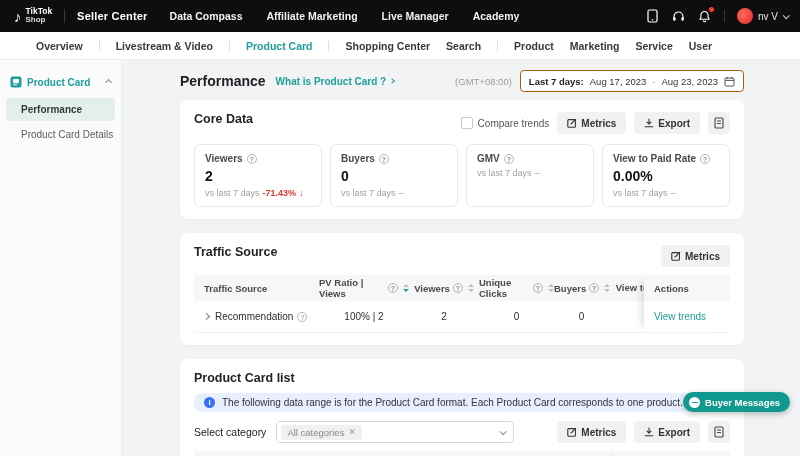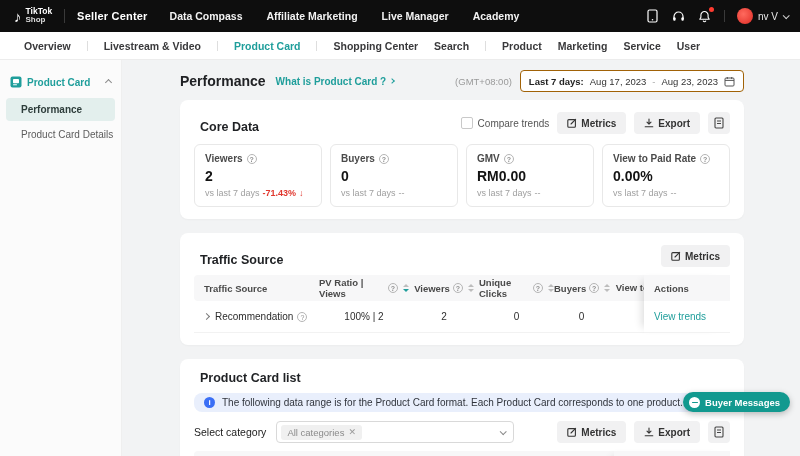--- a/index.html
+++ b/index.html
@@ -26,21 +26,21 @@
   .userbox { display:flex; align-items:center; gap:5px; cursor:pointer; }
   .avatar { width:16px; height:16px; border-radius:50%; background:radial-gradient(circle at 40% 38%, #ff6a5e, #df2b24); }
   .username { font-size:10px; color:#e8e8e8; }
   .chev { display:inline-block; width:5px; height:5px; border-right:1.3px solid currentColor; border-bottom:1.3px solid currentColor; }
   .chev.down { transform:rotate(45deg) translateY(-1px); }
   .chev.up { transform:rotate(-135deg); }
   .chev.right { transform:rotate(-45deg); }
   .chev.white { color:#cfcfcf; }
 
   
-  .subnav { height:28px; background:#fff; border-bottom:1px solid #ececec; display:flex; align-items:center; padding:0 24px; gap:16px; }
+  .subnav { height:28px; background:#fff; border-bottom:1px solid #ececec; display:flex; align-items:center; padding:0 36px; gap:16px; }
   .subnav .sn { font-size:10.5px; font-weight:bold; color:#39393b; cursor:pointer; white-space:nowrap; }
   .subnav .sn.active { color:#1f9e9b; }
   .sn-sep { width:1px; height:10px; background:#dedede; }
 
   
   .layout { display:flex; height:396px; background:#f2f3f4; }
   .sidebar { width:122px; background:#fbfbfb; border-right:1px solid #efefef; padding-top:16px; flex:0 0 122px; }
   .sb-group { display:flex; align-items:center; gap:5px; padding:0 10px 8px 10px; cursor:pointer; }
   .sb-group-label { font-size:10px; font-weight:bold; color:#1f9e9b; }
   .sb-group .chev { color:#8a8a8a; margin-left:auto; }
@@ -56,21 +56,21 @@
   .help-link .chev { width:4px; height:4px; border-width:1.2px; }
   .ph-right { margin-left:auto; display:flex; align-items:center; gap:8px; }
   .tz { font-size:9.5px; color:#9a9a9a; }
   .datebox { display:flex; align-items:center; gap:6px; background:#fff; border:1px solid #a16207; border-radius:4px; height:22px; padding:0 8px; cursor:pointer; }
   .datebox .preset { font-size:9.5px; font-weight:bold; color:#222; }
   .datebox .d { font-size:9.5px; color:#333; }
   .datebox .dash { font-size:9.5px; color:#aaa; }
 
   
   .card { background:#fff; border-radius:8px; padding:12px 14px; margin-bottom:14px; box-shadow:0 1px 2px rgba(0,0,0,.03); }
-  .card-head { display:flex; align-items:flex-end;margin-left:6px; }
+  .card-head { display:flex; align-items:flex-start; }
   .card-title { font-size:12.5px; font-weight:bold; color:#1f2124; }
   .head-right { margin-left:auto; display:flex; align-items:center; gap:8px; }
   .cmp { display:flex; align-items:center; gap:5px; cursor:pointer; }
   .checkbox { width:12px; height:12px; border:1px solid #c9c9c9; border-radius:2px; background:#fff; }
   .cmp-label { font-size:10px; color:#555; }
   .btn { display:flex; align-items:center; gap:4px; background:#f1f1f2; border:none; border-radius:4px; height:22px; padding:0 10px; font-size:10px; font-weight:bold; color:#333; cursor:pointer; font-family:inherit; }
   .iconbtn { width:22px; height:22px; background:#f1f1f2; border:none; border-radius:4px; display:flex; align-items:center; justify-content:center; cursor:pointer; }
 
   .metric-row { display:flex; gap:8px; margin-top:10px; }
   .mcard { flex:1; border:1px solid #e8e8e8; border-radius:6px; padding:8px 10px; }
@@ -288,21 +288,20 @@
             <div class="mcomp">
                 <span>vs last 7 days</span>
                 <span>--</span>
               </div>
           </div>
           <div class="mcard">
             <div class="mlabel">
                 <span>GMV</span>
                 <span class="qicon"></span>
               </div>
-            <div class="mvalue">RM0.00</div>
             <div class="mcomp">
                 <span>vs last 7 days</span>
                 <span>--</span>
               </div>
           </div>
           <div class="mcard">
             <div class="mlabel">
                 <span>View to Paid Rate</span>
                 <span class="qicon"></span>
               </div>

